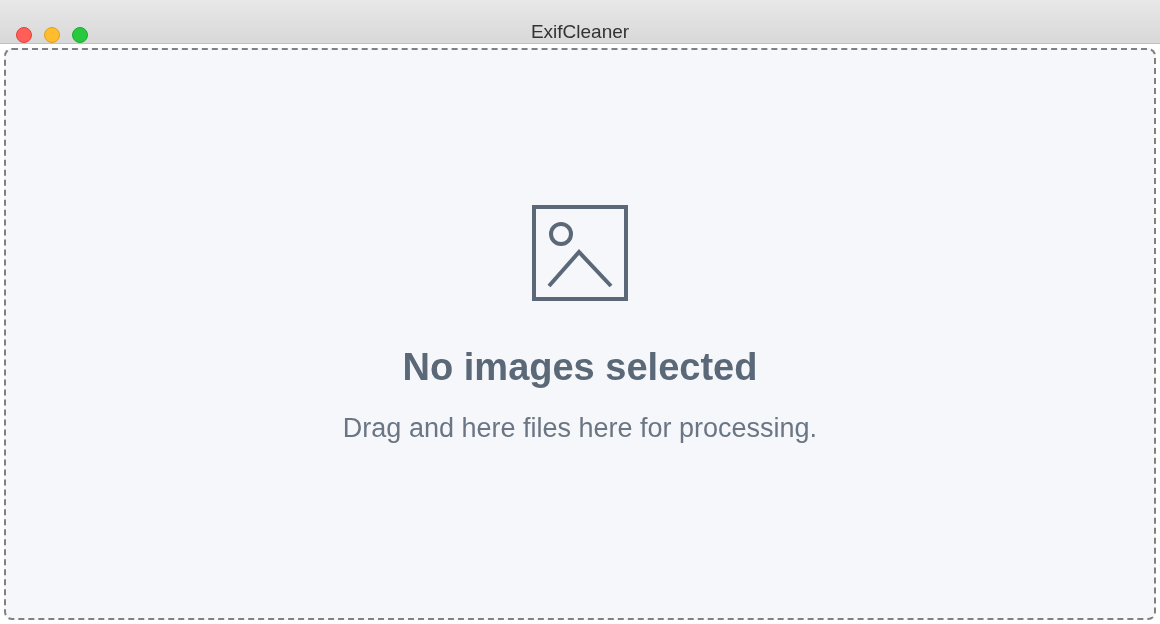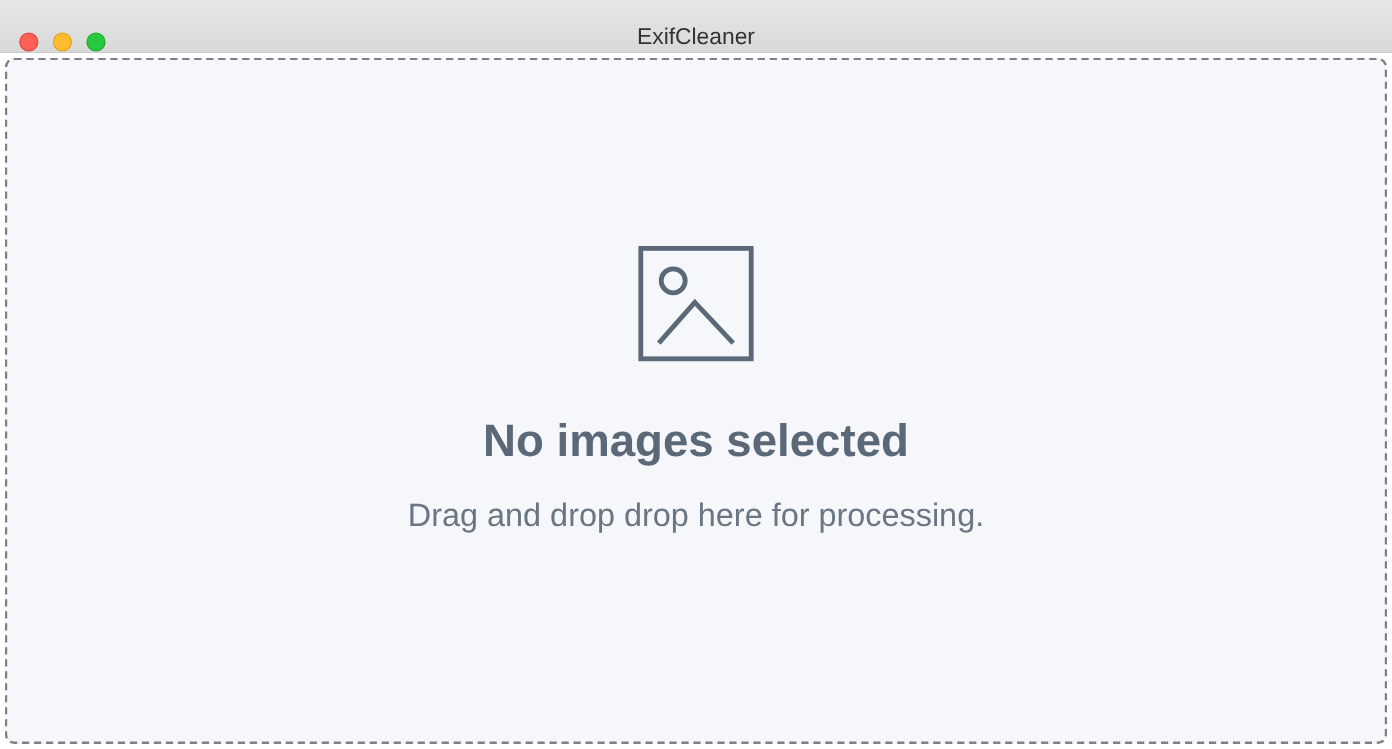--- a/index.html
+++ b/index.html
@@ -112,15 +112,15 @@
 <div class="content-area">
   <div class="dropzone">
     <div class="image-icon">
       <svg width="98" height="98" viewBox="0 0 98 98" fill="none">
         <rect x="3" y="3" width="92" height="92" stroke="#5a6878" stroke-width="4" fill="none"></rect>
         <circle cx="30" cy="30" r="10" stroke="#5a6878" stroke-width="4" fill="none"></circle>
         <path d="M 18 82 L 48 48 L 80 82" stroke="#5a6878" stroke-width="4" fill="none"></path>
       </svg>
     </div>
     <div class="empty-heading">No images selected</div>
-    <div class="empty-subtext">Drag and drop drop here for processing.</div>
+    <div class="empty-subtext">Drag and here files here for processing.</div>
   </div>
 </div>
 
 </body></html>

